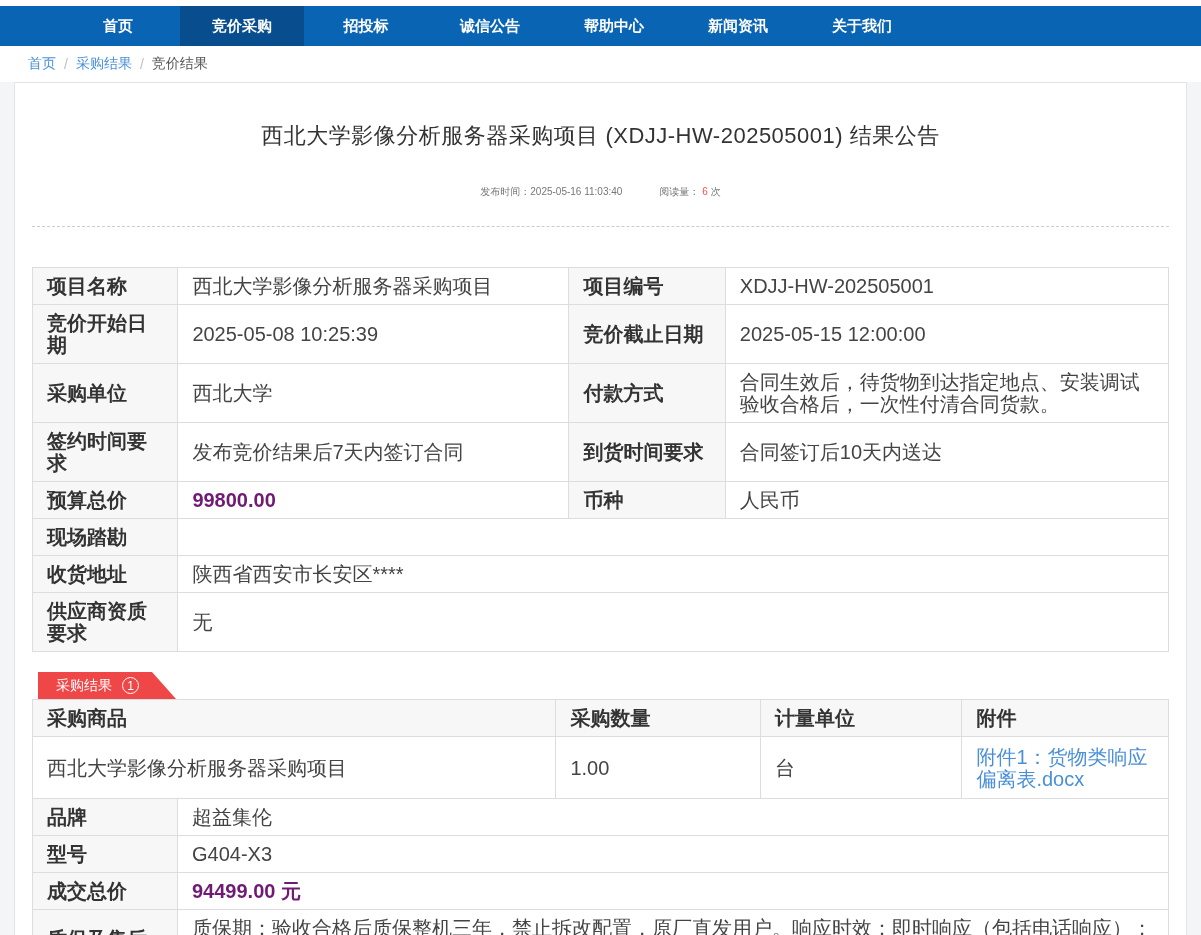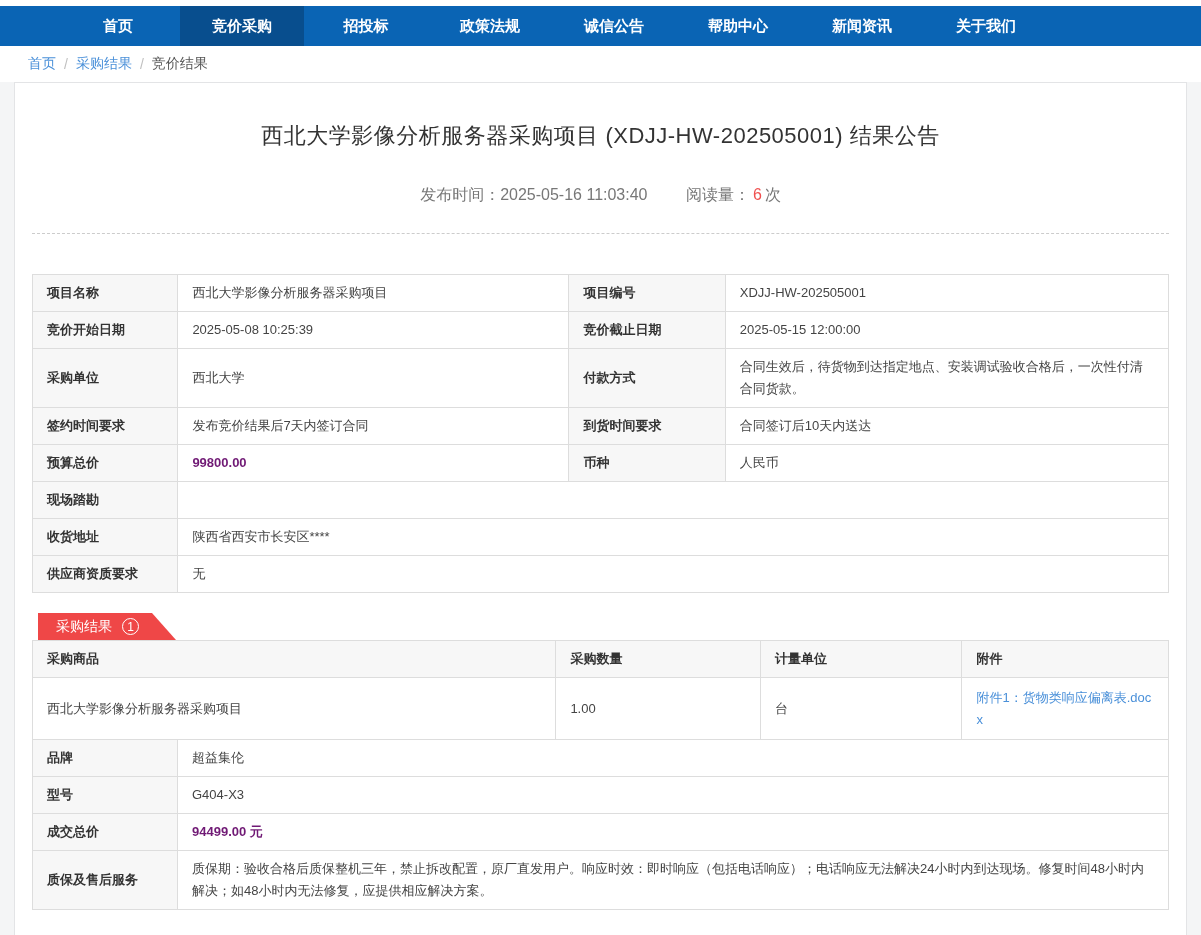--- a/index.html
+++ b/index.html
@@ -58,36 +58,36 @@
     text-align: center;
     font-size: 22px;
     font-weight: normal;
     color: #333;
     padding-top: 38px;
     letter-spacing: 0.5px;
   }
   .article-meta {
     text-align: center;
     margin-top: 34px;
-    font-size: 16px;
+    font-size: 10px;
     color: #777;
   }
   .meta-views { margin-left: 34px; }
   .views-count { color: #f0504f; margin: 0 3px; }
   .dashed-divider {
     border-bottom: 1px dashed #cccccc;
     margin-top: 27px;
   }
 
   
   table {
     width: 100%;
     border-collapse: collapse;
     table-layout: fixed;
-    font-size: 13px;
+    font-size: 20px;
   }
   td, th {
     border: 1px solid #dddddd;
     padding: 7px 14px;
     line-height: 22px;
     vertical-align: middle;
     text-align: left;
     word-break: break-all;
   }
   .lbl {
@@ -141,21 +141,20 @@
 </style>
 </head>
 <body>
 
 <div class="topstrip"></div>
 
 <div class="navbar">
   <div class="nav-item">首页</div>
   <div class="nav-item active">竞价采购</div>
   <div class="nav-item">招投标</div>
-  <div class="nav-item">政策法规</div>
   <div class="nav-item">诚信公告</div>
   <div class="nav-item">帮助中心</div>
   <div class="nav-item">新闻资讯</div>
   <div class="nav-item">关于我们</div>
 </div>
 
 <div class="breadcrumb-bar">
   <a class="crumb-link">首页</a>
   <span class="crumb-sep">/</span>
   <a class="crumb-link">采购结果</a>

